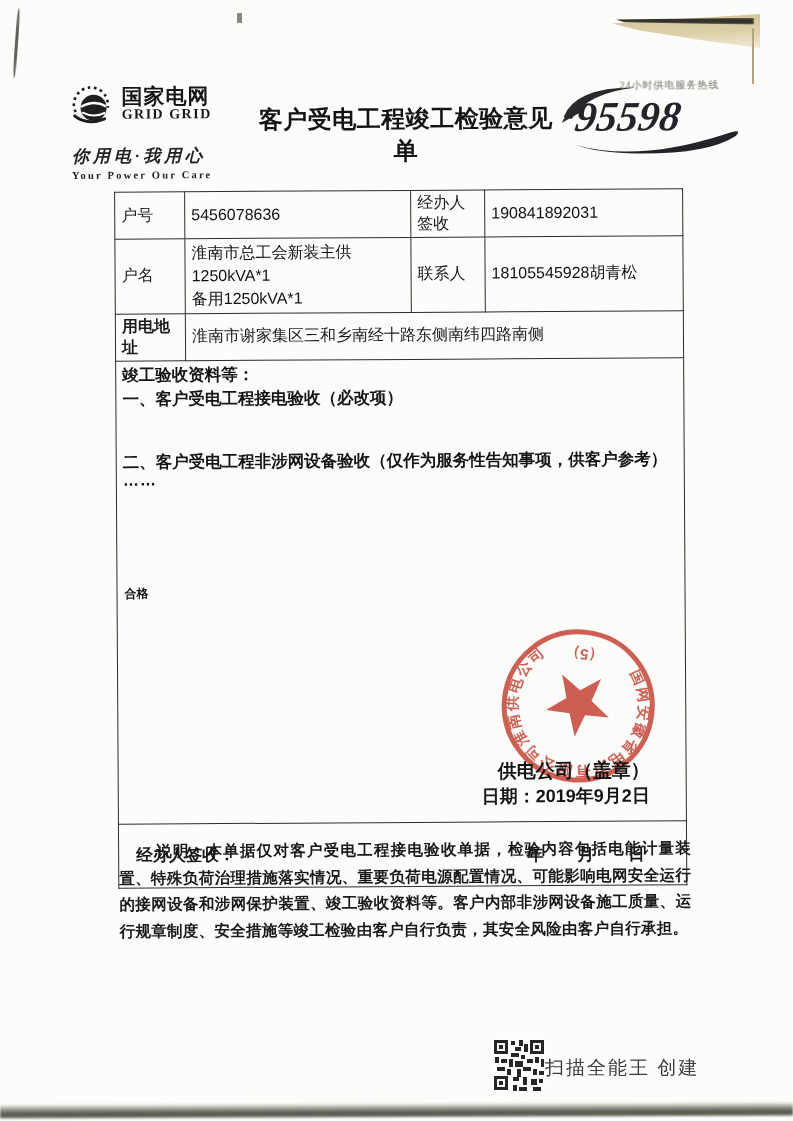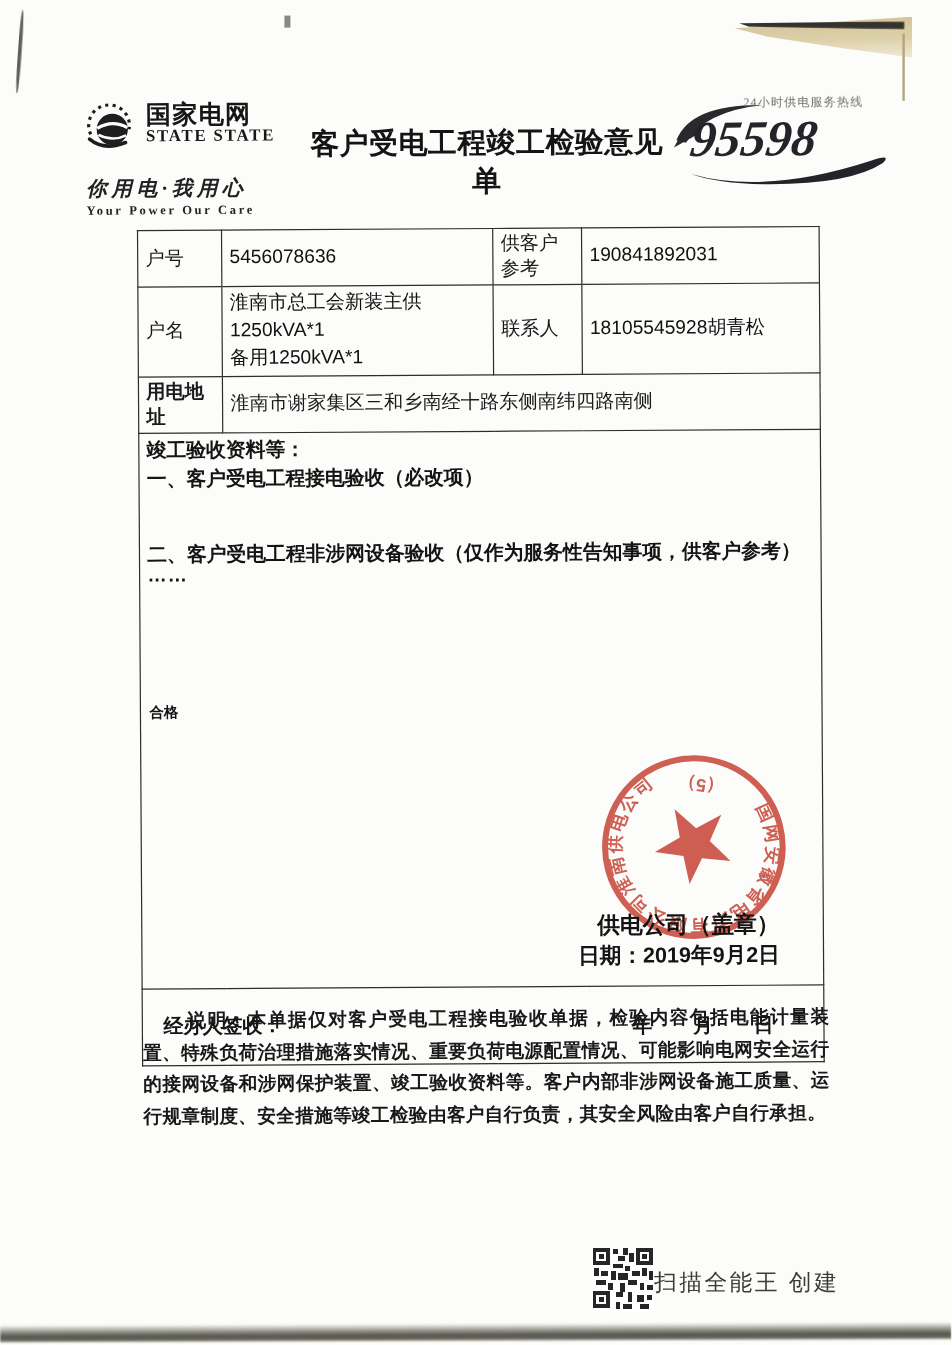--- a/index.html
+++ b/index.html
@@ -104,21 +104,21 @@
           <svg width="42" height="46" viewBox="0 0 42 46">
             <path d="M4 26 A17 17 0 1 1 36 22" fill="none" stroke="#1d1d1d" stroke-width="2.6" stroke-dasharray="2.6 3.6"></path>
             <circle cx="22" cy="22" r="13" fill="#1f1f1f"></circle>
             <path d="M9.5 21 q12.5 -7.5 25 -.5" stroke="#fff" fill="none" stroke-width="2.6"></path>
             <path d="M10.5 26.5 q11.5 6 23 .5" stroke="#fff" fill="none" stroke-width="2"></path>
             <path d="M3 30 Q 15 40 33 33" stroke="#1d1d1d" fill="none" stroke-width="3" stroke-linecap="round"></path>
           </svg>
         </span>
         <span class="brand-txt">
           <div class="brand-cn">国家电网</div>
-          <div class="brand-en">STATE STATE</div>
+          <div class="brand-en">GRID GRID</div>
         </span>
       </div>
       <div class="slogan-cn">你用电·我用心</div>
       <div class="slogan-en">Your Power  Our Care</div>
     </div>
 
     <div class="doc-title">客户受电工程竣工检验意见单</div>
 
     <div class="hotline">
       <svg width="190" height="84" viewBox="0 0 190 84">
@@ -134,21 +134,21 @@
       <colgroup>
           <col style="width:70px">
           <col style="width:226px">
           <col style="width:74px">
           <col style="width:198px">
         </colgroup>
       <tbody>
           <tr style="height:27px">
         <td class="lbl">户号</td>
         <td class="val">5456078636</td>
-        <td class="lbl">供客户参考</td>
+        <td class="lbl">经办人签收</td>
         <td class="val">190841892031</td>
       </tr>
       <tr style="height:67px">
         <td class="lbl">户名</td>
         <td class="val">
           <span class="val-line">淮南市总工会新装主供1250kVA*1</span>
           <span class="val-line">备用1250kVA*1</span>
         </td>
         <td class="lbl">联系人</td>
         <td class="val">18105545928胡青松</td>

